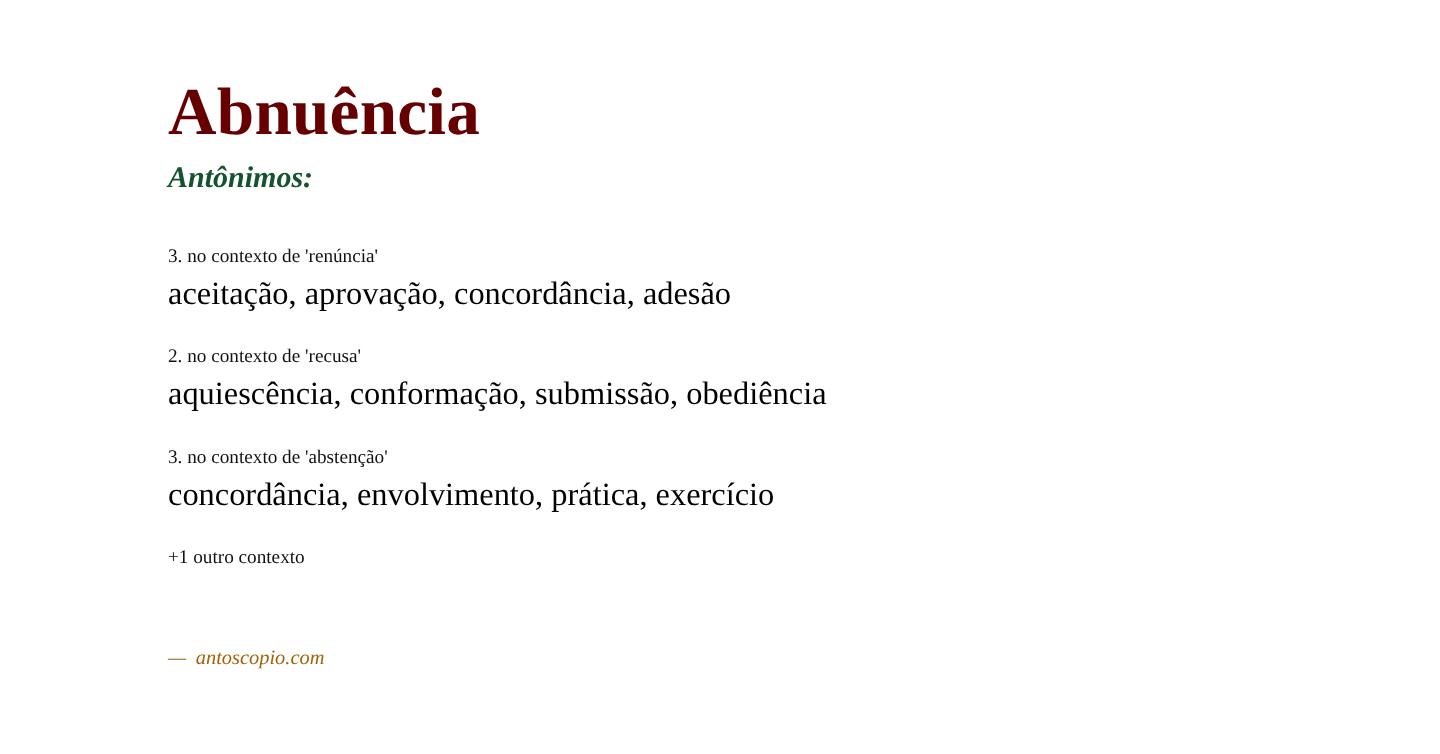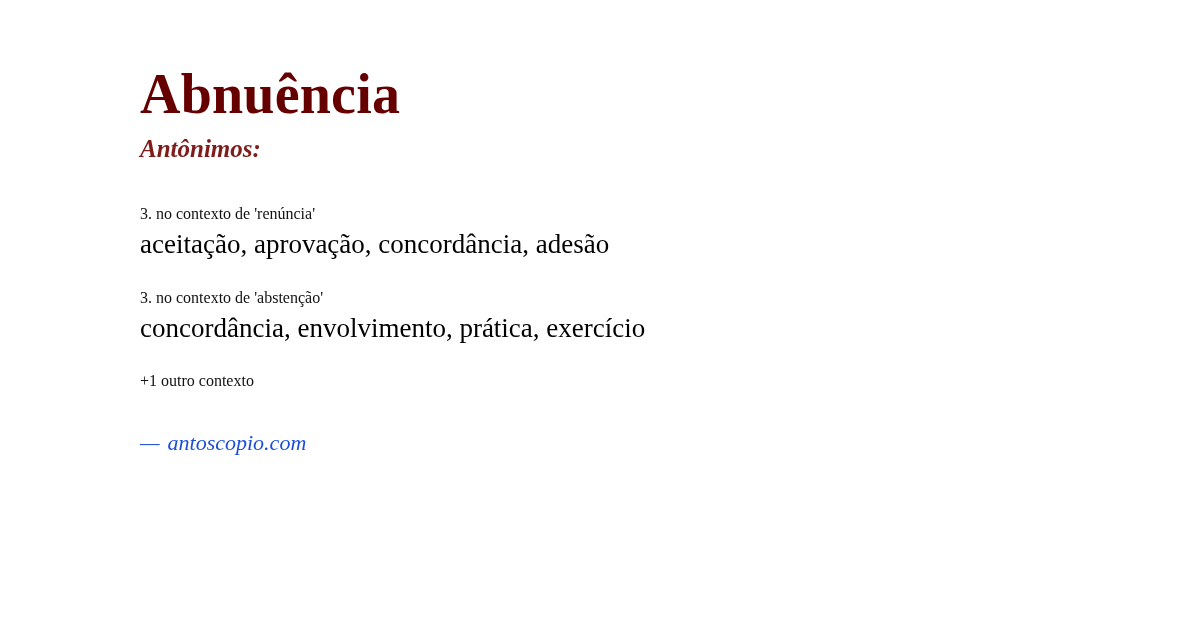--- a/index.html
+++ b/index.html
@@ -27,21 +27,21 @@
     color: #660000;
     line-height: 1.15;
     margin: 0;
     letter-spacing: 0.2px;
   }
   .subtitle {
     font-family: "Liberation Serif", "DejaVu Serif", serif;
     font-size: 25px;
     font-weight: bold;
     font-style: italic;
-    color: #7f1d1d;
+    color: #14532d;
     margin: 8px 0 0 0;
     line-height: 1.2;
   }
   .entries {
     margin-top: 40px;
   }
   .entry {
     margin-bottom: 26px;
   }
   .entry-context {
@@ -59,24 +59,24 @@
     margin: 0;
   }
   .more-note {
     font-family: Liberation Serif, serif;
     font-size: 16px;
     color: #111111;
     margin: 22px 0 0 0;
   }
   .source {
     font-family: "Liberation Serif", "DejaVu Serif", serif;
-    font-size: 22px;
+    font-size: 17px;
     font-style: italic;
-    color: #1d4ed8;
-    margin-top: 40px;
+    color: #a16207;
+    margin-top: 64px;
   }
   .source .dash {
     margin-right: 8px;
   }
 </style>
 </head>
 <body>
 
 <div class="page">
 
@@ -85,20 +85,22 @@
   <div class="subtitle">Antônimos:</div>
 
   <div class="entries">
 
     <div class="entry">
       <div class="entry-context">3. no contexto de 'renúncia'</div>
       <div class="entry-words">aceitação, aprovação, concordância, adesão</div>
     </div>
 
     <div class="entry">
+      <div class="entry-context">2. no contexto de 'recusa'</div>
+      <div class="entry-words">aquiescência, conformação, submissão, obediência</div>
     </div>
 
     <div class="entry">
       <div class="entry-context">3. no contexto de 'abstenção'</div>
       <div class="entry-words">concordância, envolvimento, prática, exercício</div>
     </div>
 
   </div>
 
   <div class="more-note">+1 outro contexto</div>

